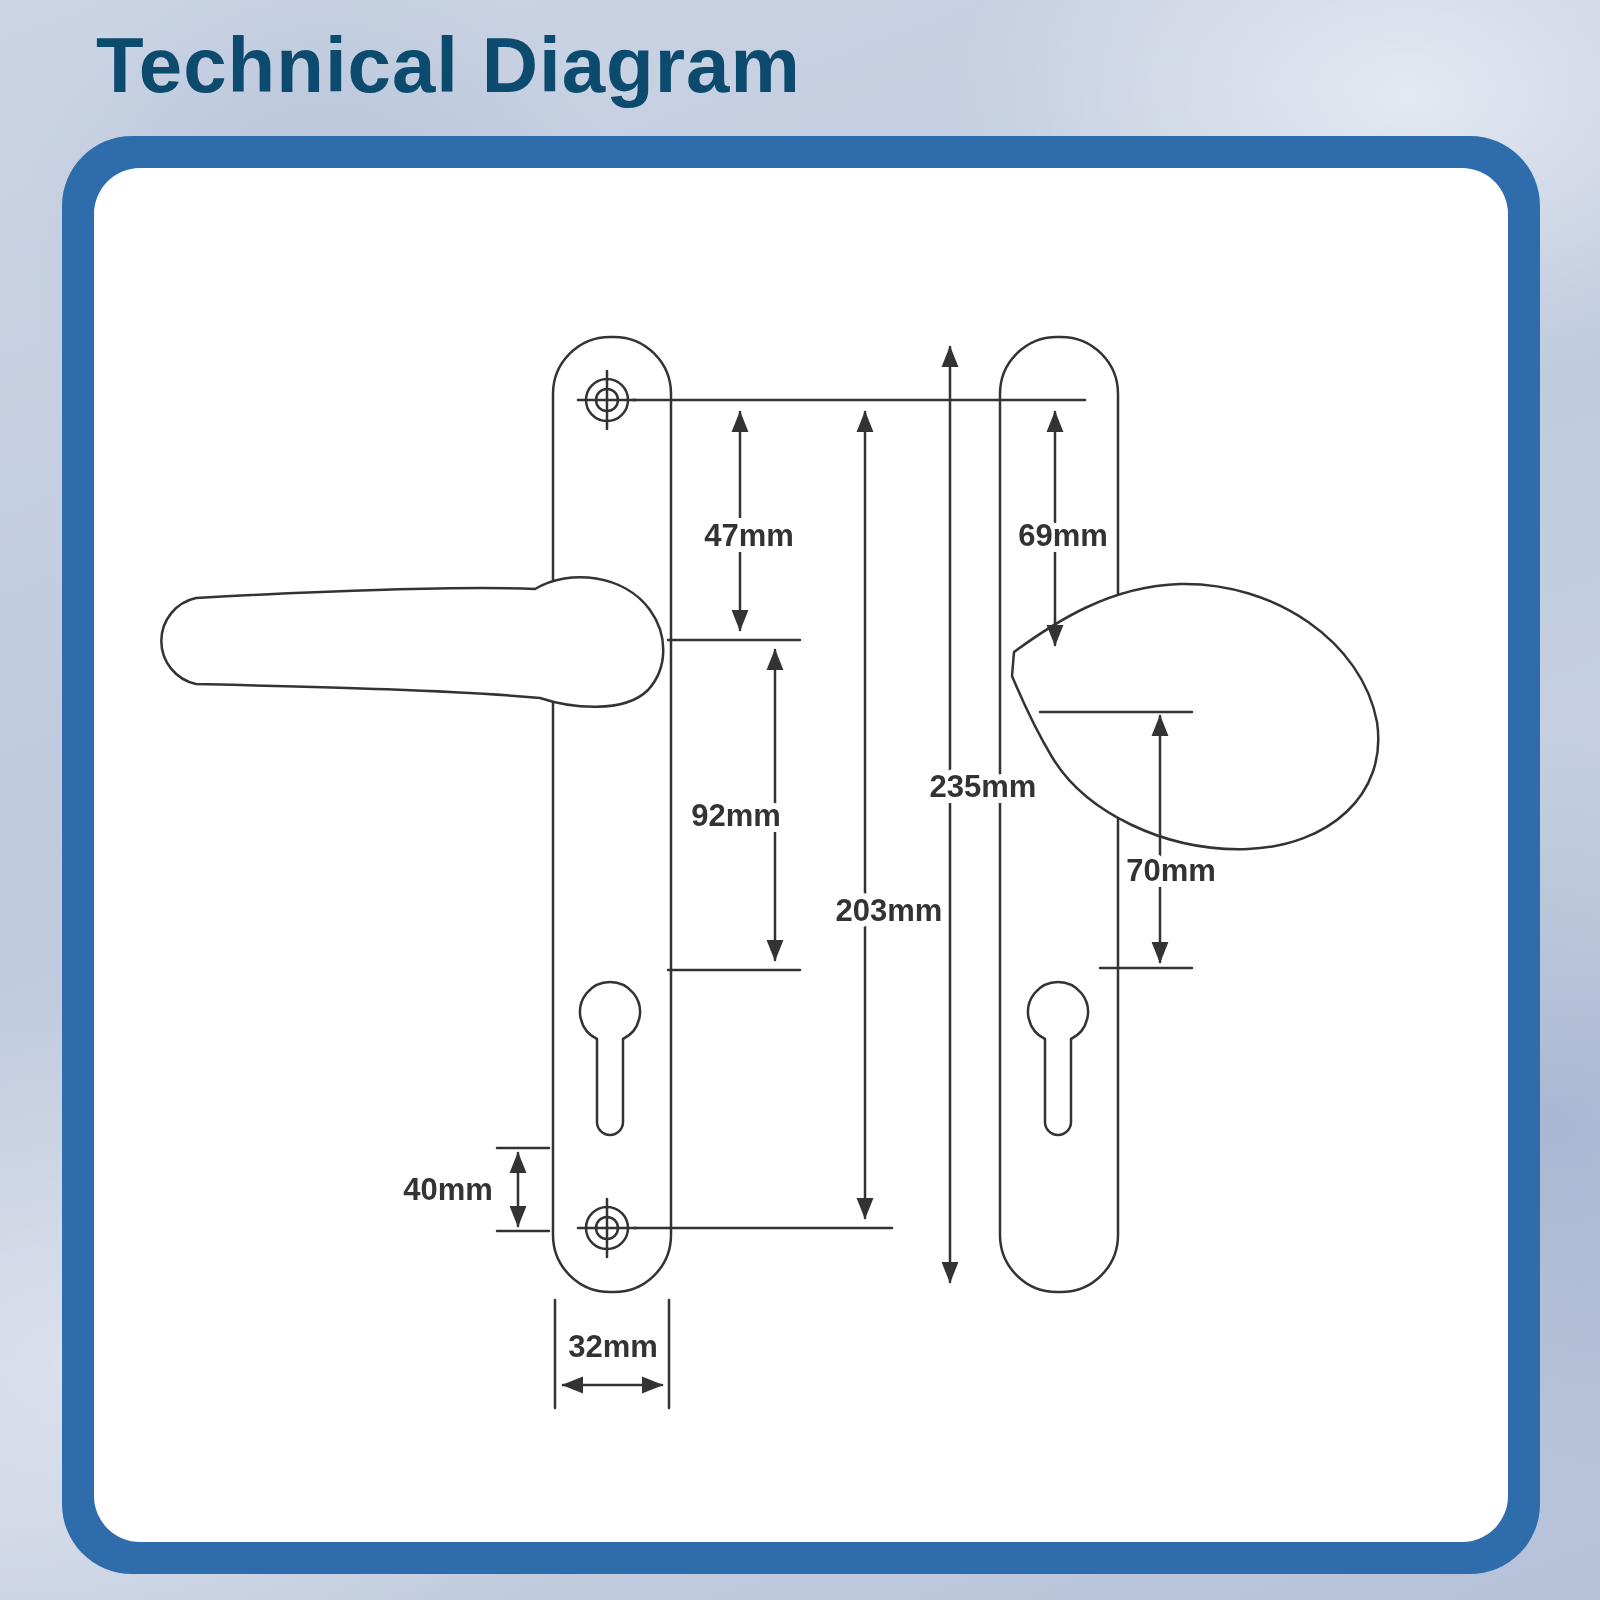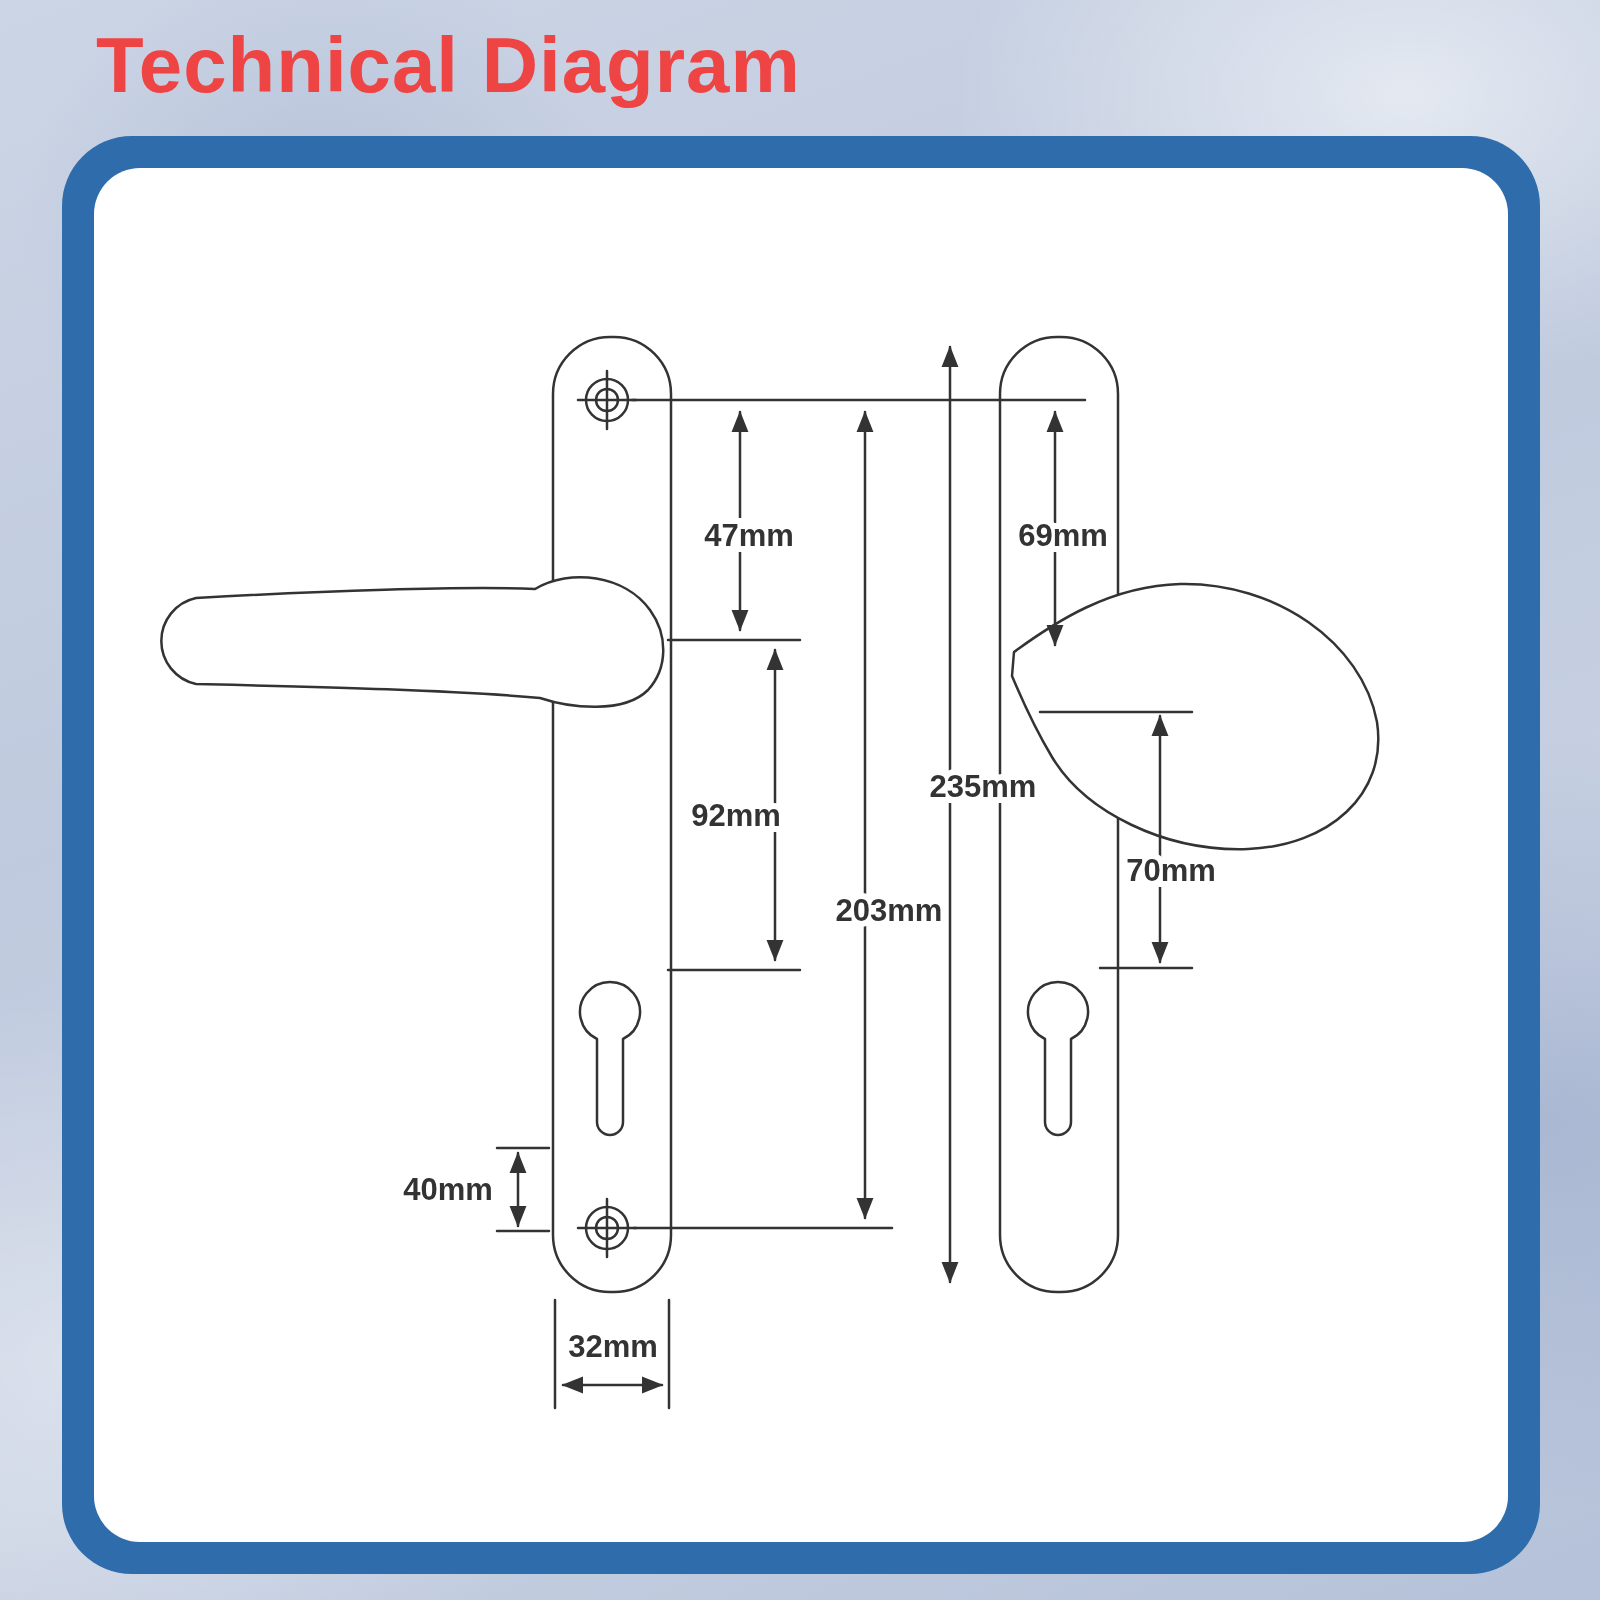--- a/index.html
+++ b/index.html
@@ -20,21 +20,21 @@
       linear-gradient(160deg, #ccd5e5 0%, #bfcade 40%, #c9d2e3 70%, #b4c1d8 100%);
   }
   .page-title {
     position: absolute;
     left: 96px;
     top: 20px;
     margin: 0;
     font-size: 78px;
     font-weight: 700;
     letter-spacing: 1px;
-    color: #ef4444;
+    color: #0c4a6e;
   }
   .diagram-frame {
     position: absolute;
     left: 62px;
     top: 136px;
     width: 1478px;
     height: 1438px;
     background: #2e6cab;
     border-radius: 70px;
   }

